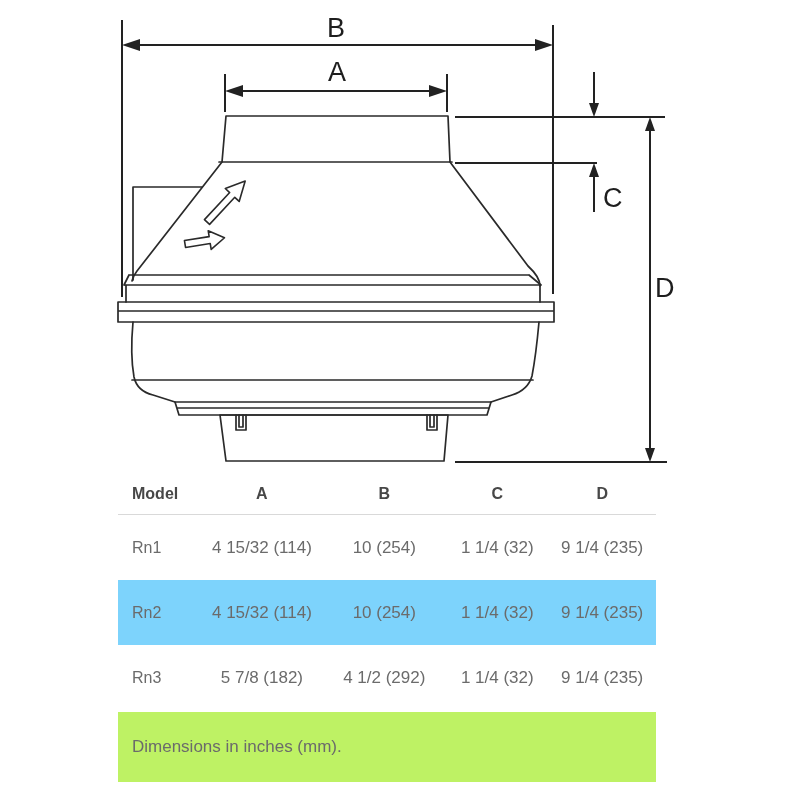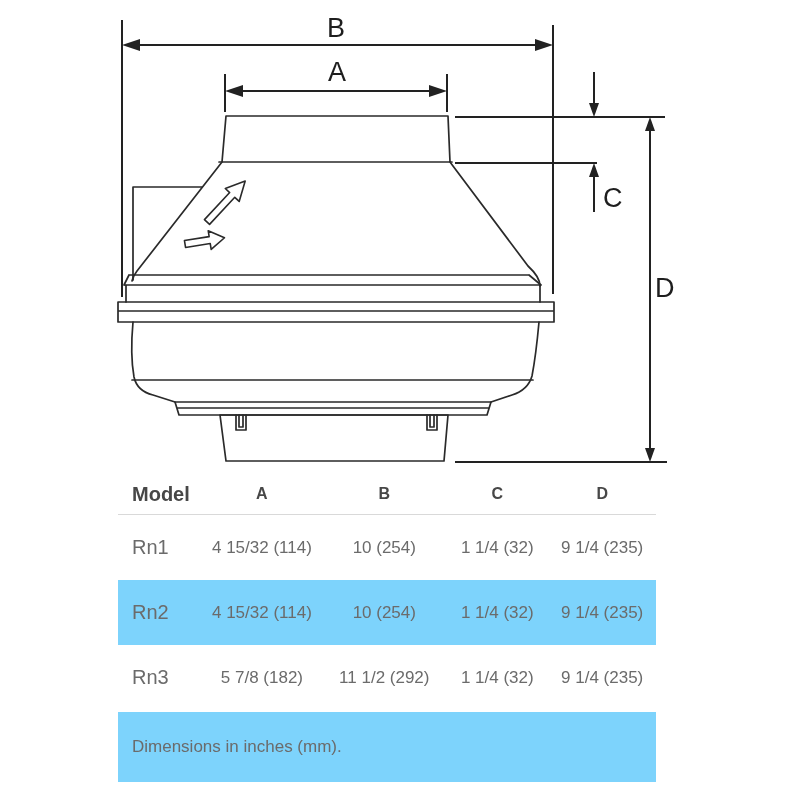--- a/index.html
+++ b/index.html
@@ -11,26 +11,26 @@
   .drawing svg{display:block;}
   .dim-label{font-family:"Liberation Sans",sans-serif;font-size:27px;fill:#1e1e1e;}
 
   
   .spec-table{position:absolute;left:118px;top:474px;width:538px;color:#6b6b6b;}
   .t-row{display:flex;align-items:center;}
   .t-header{height:40px;font-weight:bold;color:#474747;font-size:16px;border-bottom:1px solid #d9d9d9;}
   .t-data{height:65px;font-size:17px;}
   .t-data.striped{background:#7dd3fc;}
   .cell{text-align:center;}
-  .c-model{width:15.5%;text-align:left;padding-left:14px;box-sizing:border-box;font-size:20px;}
+  .c-model{width:15.5%;text-align:left;padding-left:14px;box-sizing:border-box;font-size:16px;}
   .c-a{width:22.5%;}
   .c-b{width:23%;}
   .c-c{width:19%;}
   .c-d{width:20%;}
-  .footnote-band{margin-top:2px;height:70px;background:#7dd3fc;display:flex;align-items:center;}
+  .footnote-band{margin-top:2px;height:70px;background:#bef264;display:flex;align-items:center;}
   .footnote-band span{padding-left:14px;font-size:17px;color:#6b6b6b;}
 </style>
 </head>
 <body>
 
 <div class="stage">
 
   <div class="drawing">
     <svg width="800" height="470" viewBox="0 0 800 470">
 
@@ -123,21 +123,21 @@
       <div class="cell c-model">Rn2</div>
       <div class="cell c-a">4 15/32 (114)</div>
       <div class="cell c-b">10 (254)</div>
       <div class="cell c-c">1 1/4 (32)</div>
       <div class="cell c-d">9 1/4 (235)</div>
     </div>
 
     <div class="t-row t-data">
       <div class="cell c-model">Rn3</div>
       <div class="cell c-a">5 7/8 (182)</div>
-      <div class="cell c-b">11 1/2 (292)</div>
+      <div class="cell c-b">4 1/2 (292)</div>
       <div class="cell c-c">1 1/4 (32)</div>
       <div class="cell c-d">9 1/4 (235)</div>
     </div>
 
     <div class="footnote-band">
       <span>Dimensions in inches (mm).</span>
     </div>
   </div>
 
 </div>

